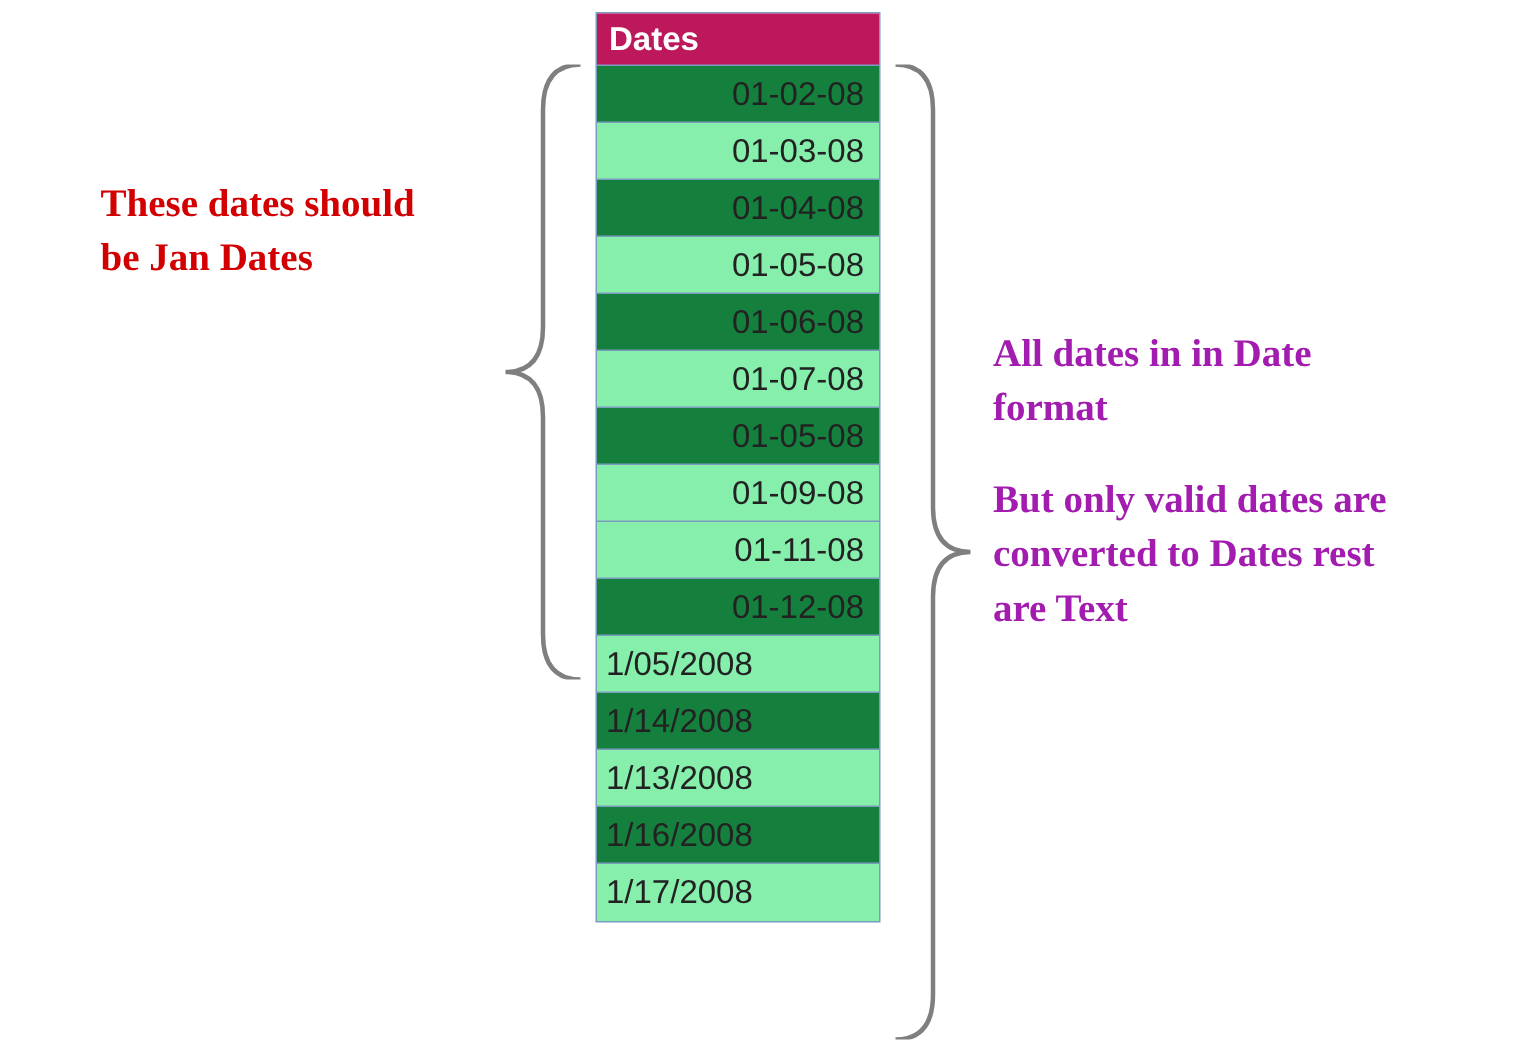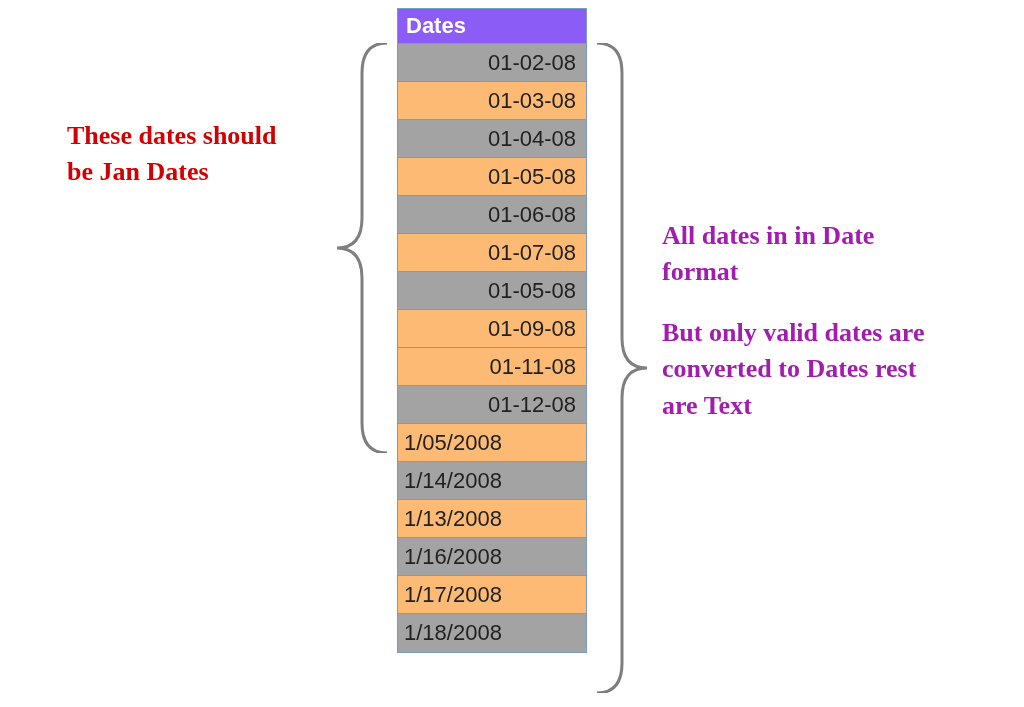--- a/index.html
+++ b/index.html
@@ -37,41 +37,41 @@
     top: 35px;
     left: 275px;
     width: 60px;
     height: 410px;
   }
   .table-col {
     width: 190px;
     border: 1px solid #7b9cc0;
   }
   .th {
-    background: #8b5cf6;
+    background: #be185d;
     color: #fff;
     font-weight: bold;
     font-size: 22px;
     padding: 4px 8px;
     border-bottom: 1px solid #7b9cc0;
   }
   .cell {
     font-size: 22px;
     padding: 4px 10px 4px 6px;
     border-bottom: 1px solid #7b9cc0;
     color: #222;
     height: 38px;
     display: flex;
     align-items: center;
   }
   .cell:last-child { border-bottom: none; }
   .right-align { justify-content: flex-end; }
   .left-align  { justify-content: flex-start; }
-  .band-a { background: #a3a3a3; }
-  .band-b { background: #fdba74; text-align: right; }
+  .band-a { background: #15803d; }
+  .band-b { background: #86efac; text-align: right; }
   .right-col {
     width: 380px;
     position: relative;
   }
   .right-brace {
     position: absolute;
     top: 35px;
     left: 5px;
     width: 60px;
     height: 650px;
@@ -119,21 +119,20 @@
         <div class="cell right-align band-b">01-07-08</div>
         <div class="cell right-align band-a">01-05-08</div>
         <div class="cell right-align band-b">01-09-08</div>
         <div class="cell right-align band-b">01-11-08</div>
         <div class="cell right-align band-a">01-12-08</div>
         <div class="cell left-align band-b">1/05/2008</div>
         <div class="cell left-align band-a">1/14/2008</div>
         <div class="cell left-align band-b">1/13/2008</div>
         <div class="cell left-align band-a">1/16/2008</div>
         <div class="cell left-align band-b">1/17/2008</div>
-        <div class="cell left-align band-a">1/18/2008</div>
       </div>
   </div>
 
   <div class="right-col">
     <svg class="brace right-brace" viewBox="0 0 60 650" preserveAspectRatio="none">
       <path d="M5 0 Q30 0 30 30 L30 295 Q30 325 55 325 Q30 325 30 355 L30 620 Q30 650 5 650"></path>
     </svg>
     <div class="right-annot">
       <div>All dates in in Date</div>
       <div>format</div>

